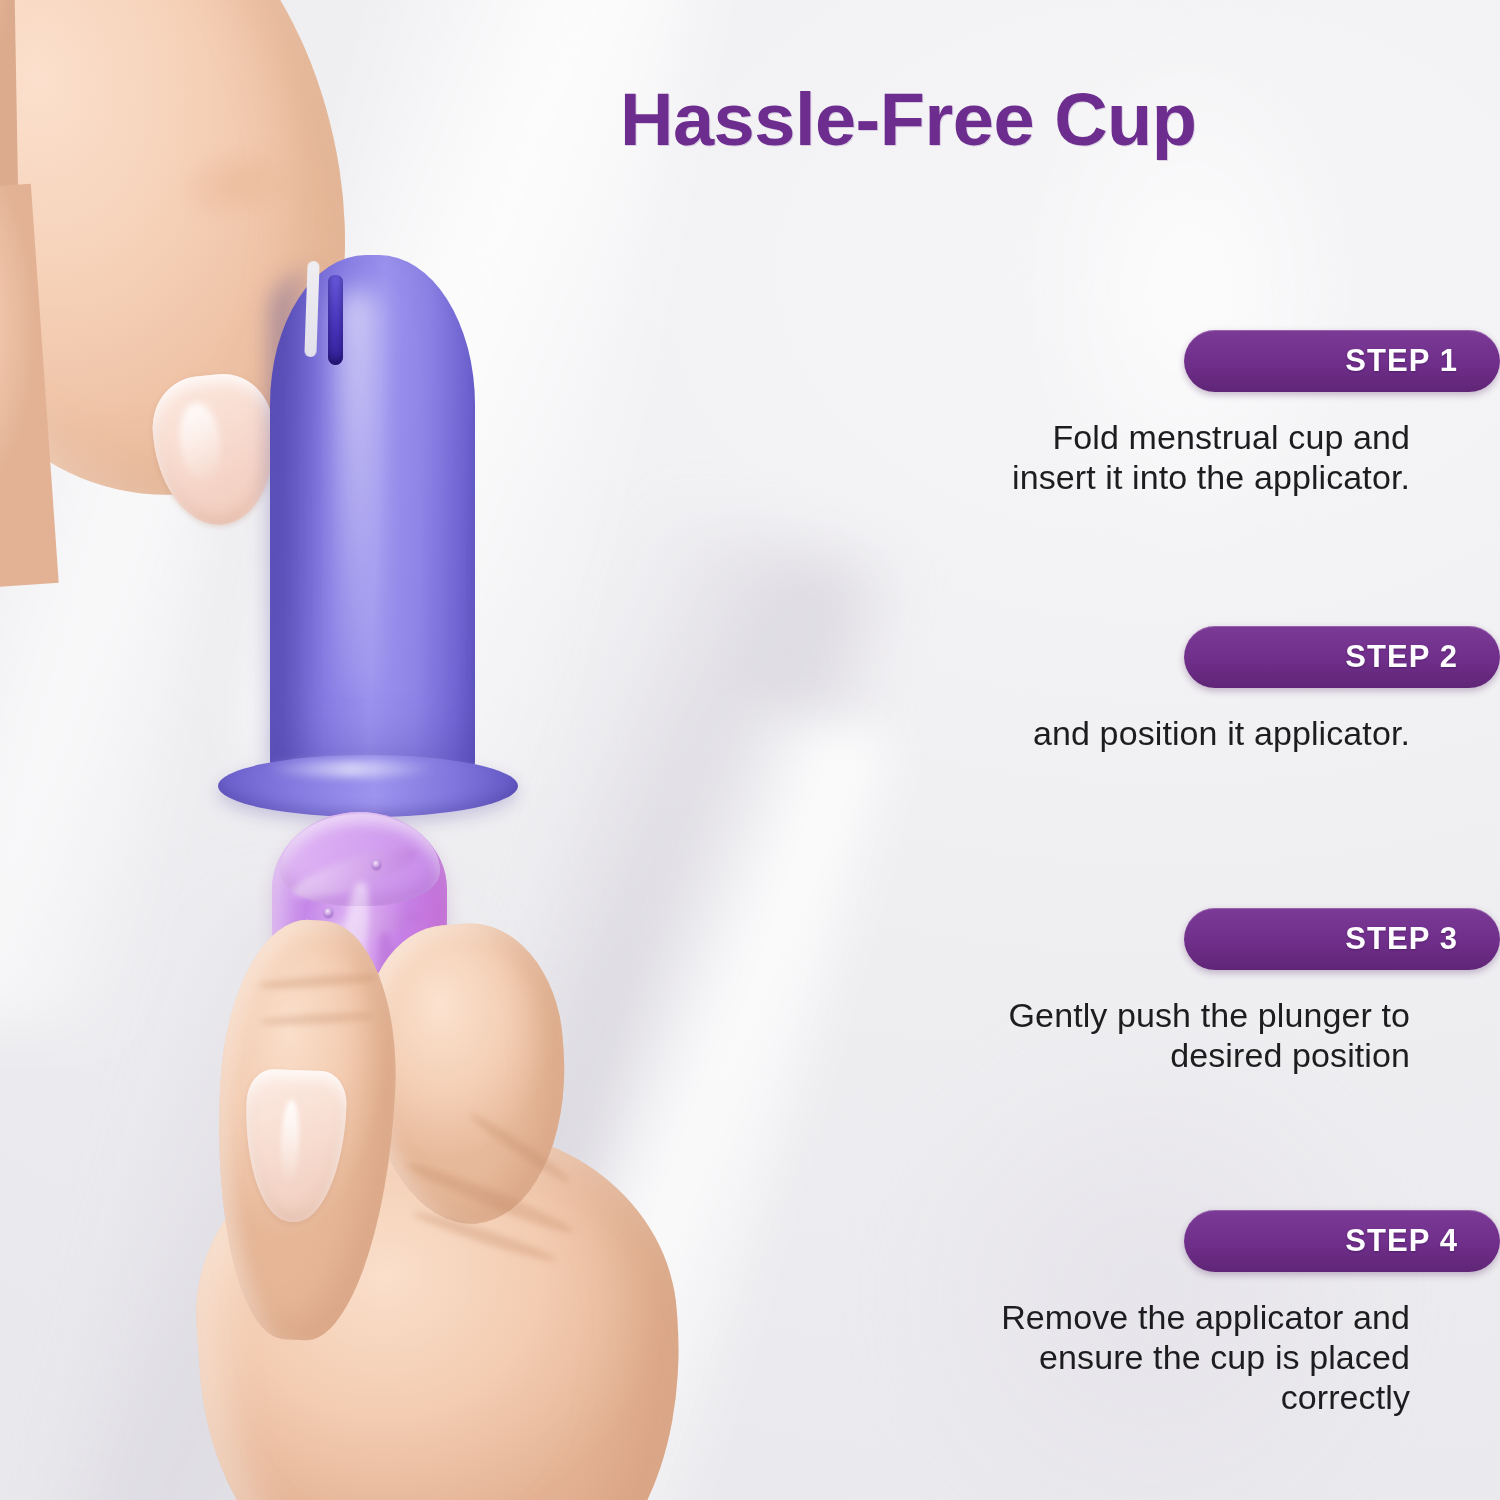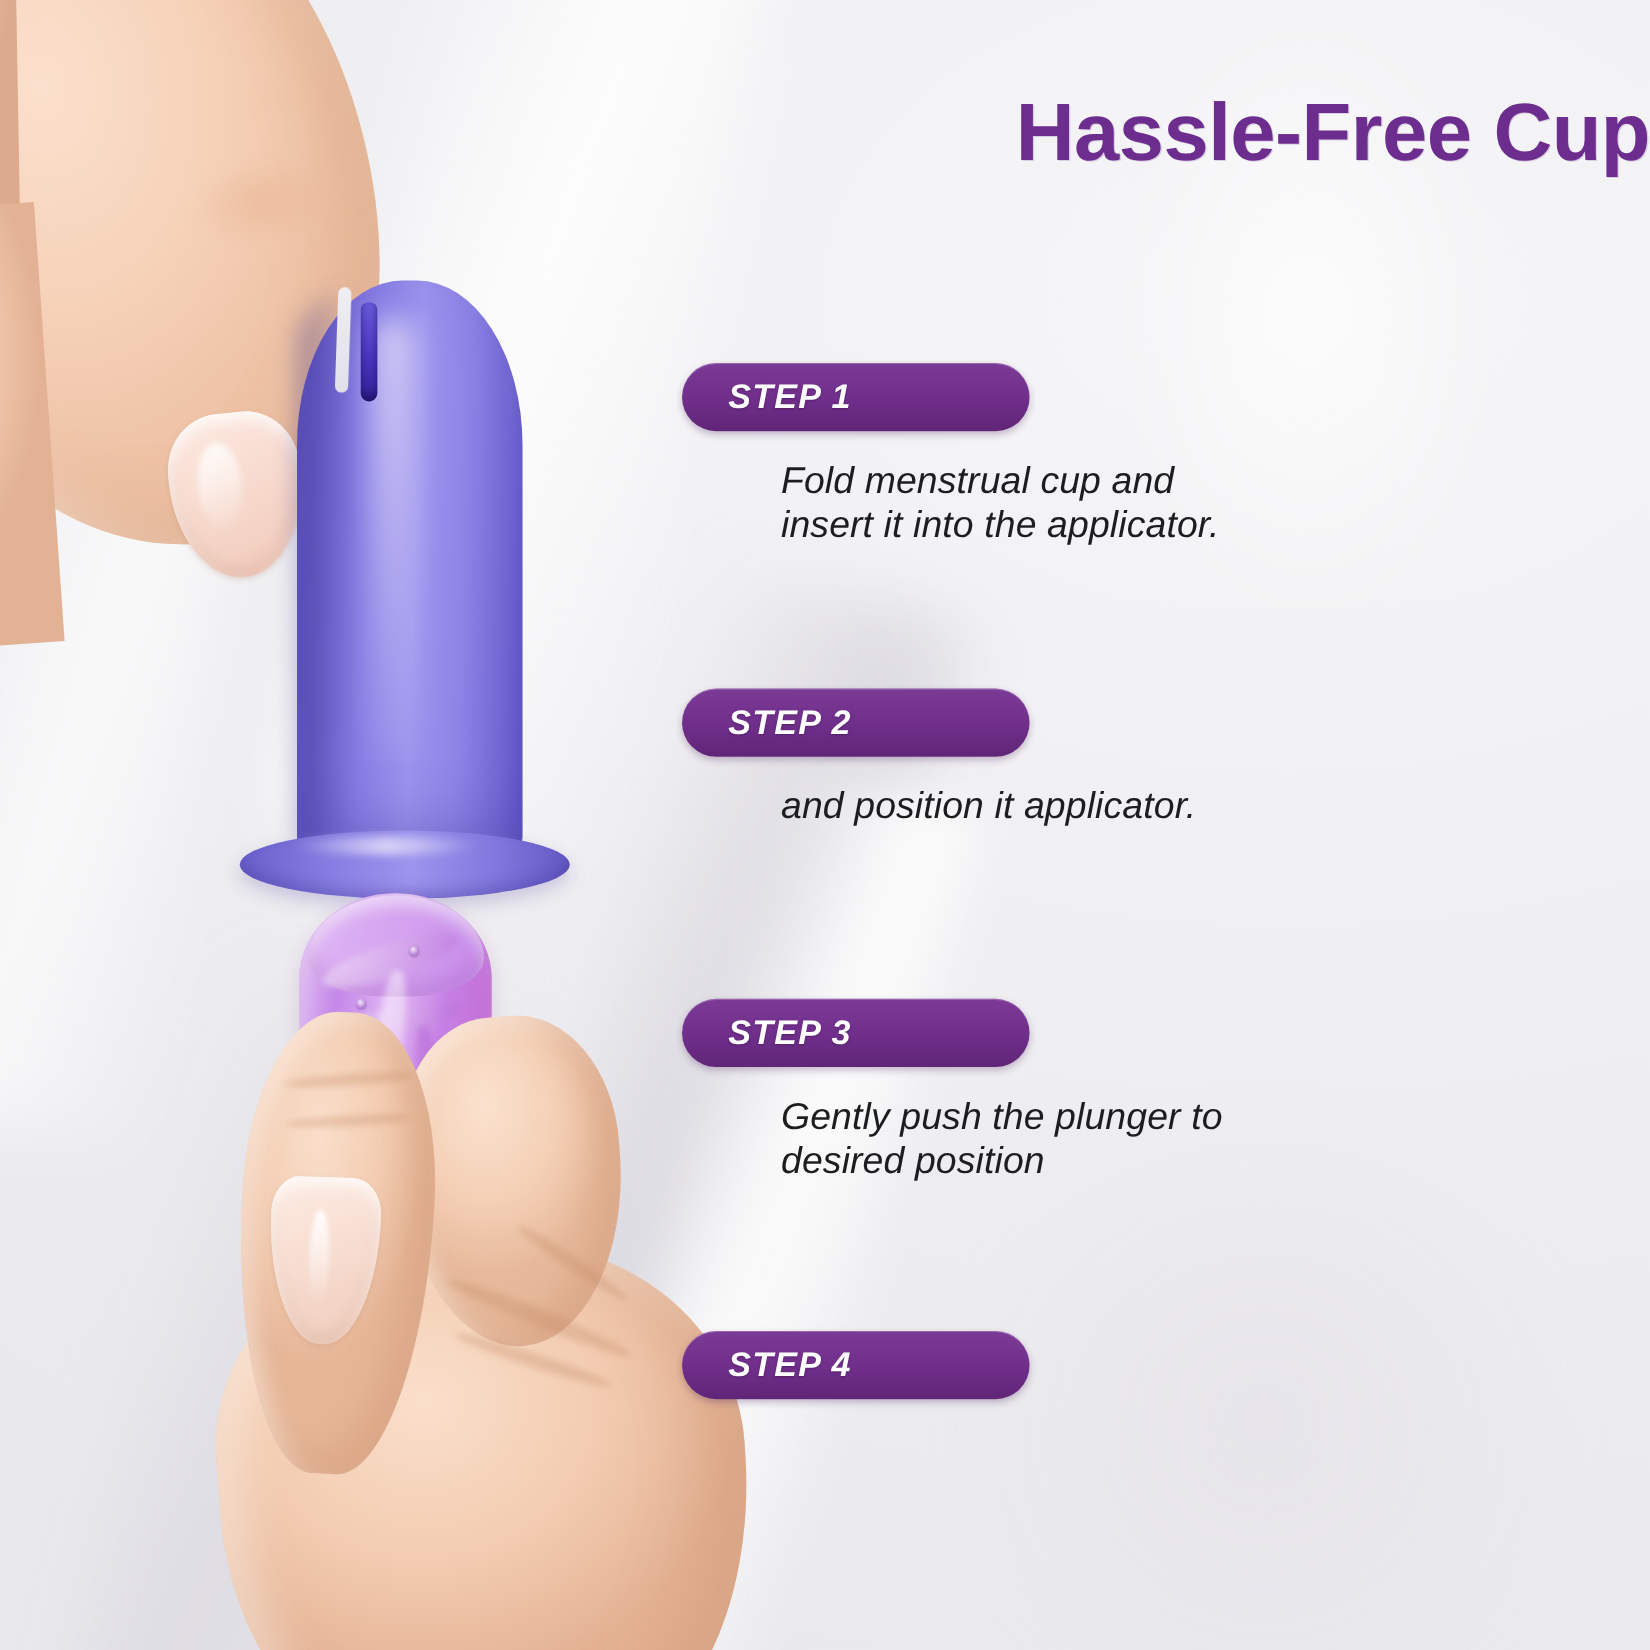--- a/index.html
+++ b/index.html
@@ -178,30 +178,30 @@
   .c1{left:240px;top:260px;width:180px;height:16px;transform:rotate(22deg);}
   .c2{left:250px;top:300px;width:150px;height:13px;transform:rotate(18deg);}
   .c3{left:98px;top:46px;width:120px;height:11px;transform:rotate(-4deg);}
   .c4{left:100px;top:84px;width:114px;height:10px;transform:rotate(-3deg);}
   .c5{left:300px;top:212px;width:120px;height:12px;transform:rotate(34deg);}
 
   
   .content{position:absolute;left:620px;top:0;width:880px;height:1500px;}
   .title{
     position:absolute;left:0;top:75px;width:880px;
-    text-align:right;color:#6c2d8e;
+    text-align:left;color:#6c2d8e;
     font-family:"Liberation Sans","DejaVu Sans",sans-serif;
     font-weight:700;font-size:74px;line-height:1.22;letter-spacing:-.5px;
     text-shadow:1px 1px 0 rgba(150,110,175,.28);
   }
   .title .line{display:block;white-space:nowrap;}
   .title .line.l2{font-size:72px;}
 
   .steps{position:absolute;left:0;top:330px;width:880px;}
-  .step{width:880px;text-align:left;font-style:italic;}
+  .step{width:880px;text-align:right;}
   .badge{
     display:inline-block;min-width:232px;padding:15px 42px 16px;
     background:linear-gradient(180deg,#7c3a97 0%,#6f2e8a 55%,#5f2576 100%);
     color:#fdfcfe;border-radius:200px;
     font-weight:700;font-size:31px;letter-spacing:1.1px;line-height:1;
     box-shadow:0 3px 7px rgba(80,35,100,.3), inset 0 1px 0 rgba(255,255,255,.22);
     text-shadow:0 1px 2px rgba(50,18,66,.45);
   }
   .desc{
     margin:26px auto 0;width:700px;
@@ -301,18 +301,23 @@
       <div class="step s3">
         <span class="badge">STEP 3</span>
         <div class="desc">
           <span class="line">Gently push the plunger to</span>
           <span class="line">desired position</span>
         </div>
       </div>
 
       <div class="step s4">
         <span class="badge">STEP 4</span>
+        <div class="desc">
+          <span class="line">Remove the applicator and</span>
+          <span class="line">ensure the cup is placed</span>
+          <span class="line">correctly</span>
+        </div>
       </div>
 
     </div>
   </div>
 
 </div>
 
 </body></html>

